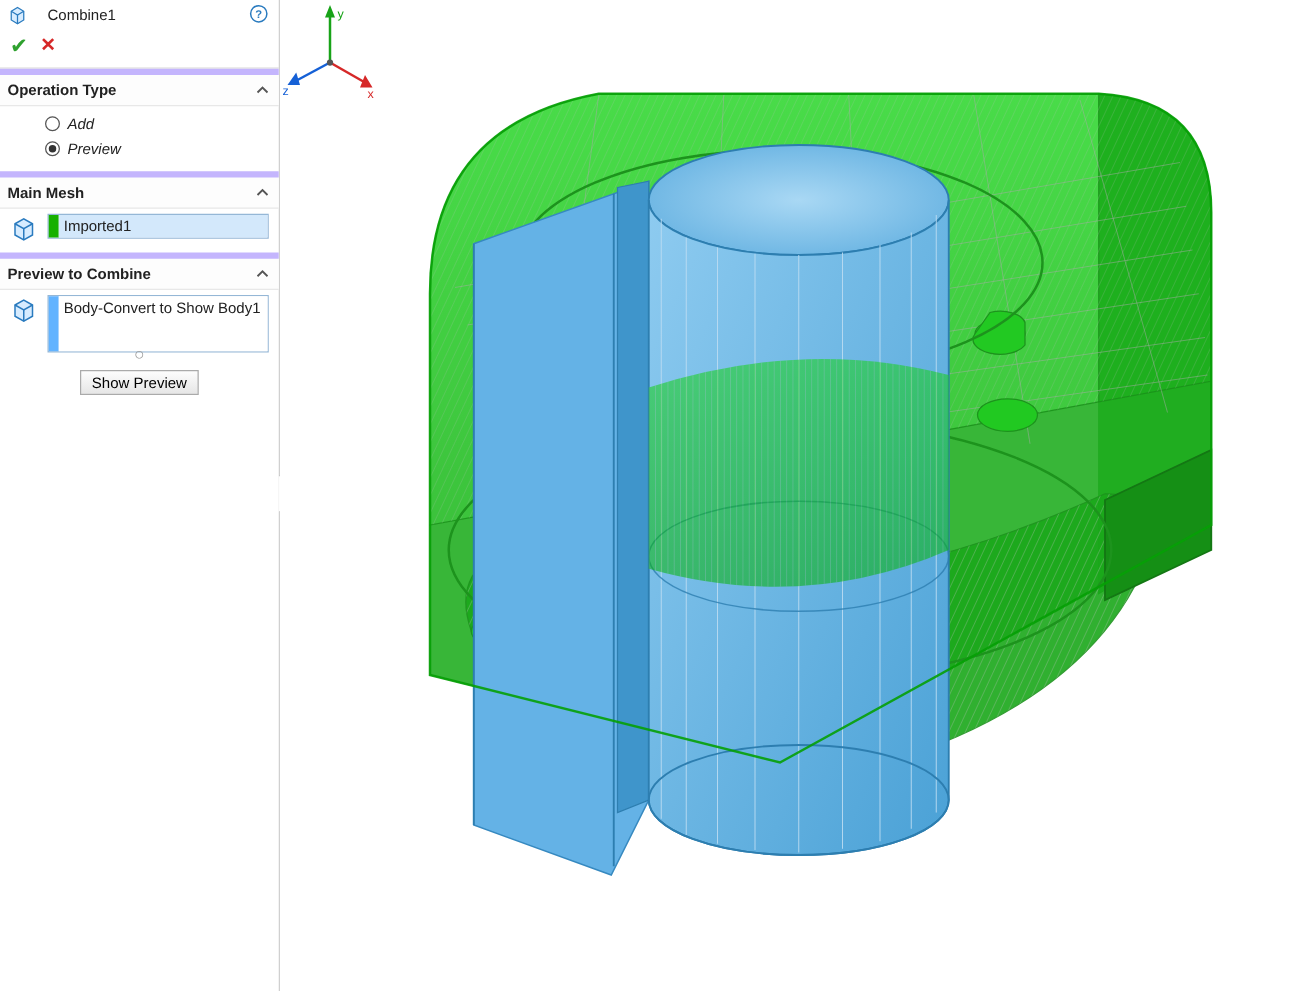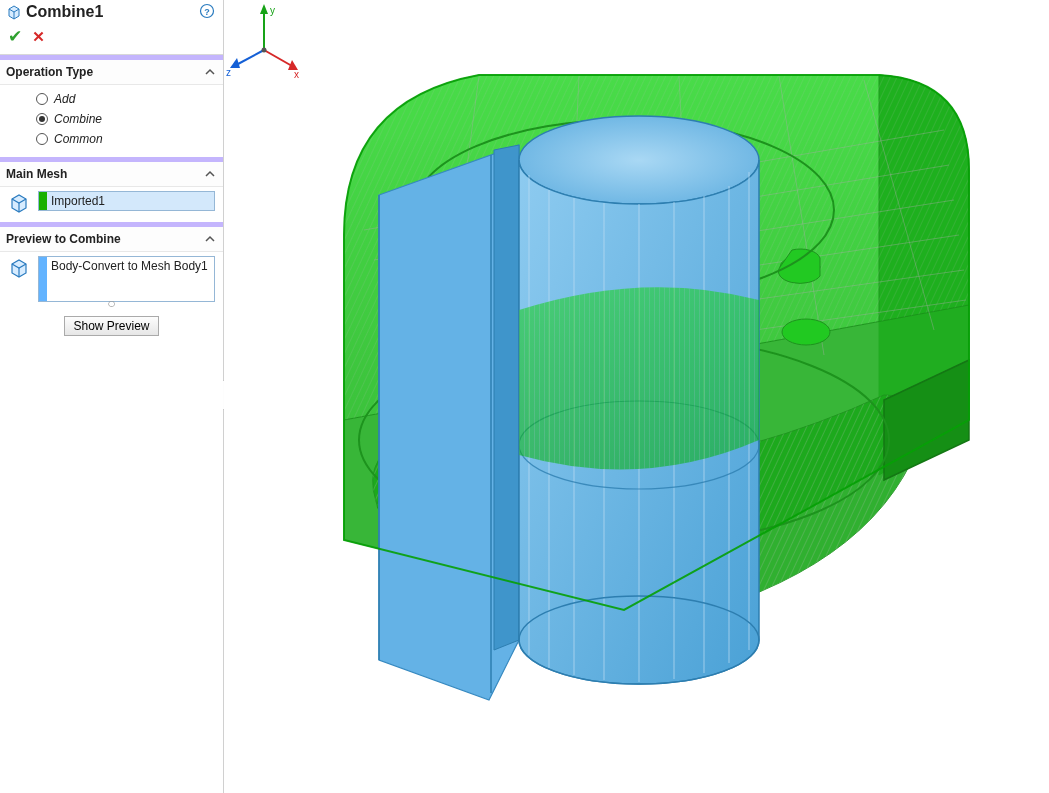--- a/index.html
+++ b/index.html
@@ -22,24 +22,24 @@
     flex-direction: column;
     position: relative;
   }
   .panel-header {
     display: flex;
     align-items: center;
     padding: 4px 8px 4px 6px;
     height: 24px;
   }
   .panel-header .ft-title {
-    font-weight: 700;
-    margin-left: 4px;
+    font-weight: 400;
+    margin-left: 16px;
     flex: 1;
-    font-size: 16px;
+    font-size: 12px;
   }
   .panel-header .help-btn {
     cursor: pointer;
   }
   .cube-icon {
     width: 16px; height: 16px; display: inline-block;
     color: #2a7bbf;
   }
   .okcancel {
     display: flex;
@@ -259,25 +259,21 @@
       </span>
     </div>
     <div class="section-body">
       <div class="radiogroup">
         <div class="radio-row">
           <span class="radio-dot"></span>
           <span>Add</span>
         </div>
         <div class="radio-row">
           <span class="radio-dot selected"></span>
-          <span>Combine</span>
-        </div>
-        <div class="radio-row">
-          <span class="radio-dot"></span>
-          <span>Common</span>
+          <span>Preview</span>
         </div>
       </div>
     </div>
 
     <div class="section-header">
       <span>Main Mesh</span>
       <span class="sec-chevron">
         <svg viewBox="0 0 14 14" width="14" height="14">
             <polyline points="3,9 7,5 11,9" fill="none" stroke="#555" stroke-width="1.5"></polyline>
           </svg>
@@ -311,21 +307,21 @@
       <div class="selection-row">
         <span class="small-cube">
           <svg viewBox="0 0 22 22" width="22" height="22">
             <polygon points="4,7 11,3 18,7 18,16 11,20 4,16" fill="#d7ecff" stroke="#2a7bbf" stroke-width="1.2"></polygon>
             <polyline points="4,7 11,11 18,7" fill="none" stroke="#2a7bbf" stroke-width="1.2"></polyline>
             <line x1="11" y1="11" x2="11" y2="20" stroke="#2a7bbf" stroke-width="1.2"></line>
           </svg>
         </span>
         <div class="list-box">
           <div class="sel-marker blue"></div>
-          <div class="sel-text">Body-Convert to Mesh Body1</div>
+          <div class="sel-text">Body-Convert to Show Body1</div>
         </div>
       </div>
       <div class="resize-grip">○</div>
 
       <div class="preview-row">
         <button class="preview-btn">Show Preview</button>
       </div>
     </div>
 
     <div class="panel-splitter">◂</div>

